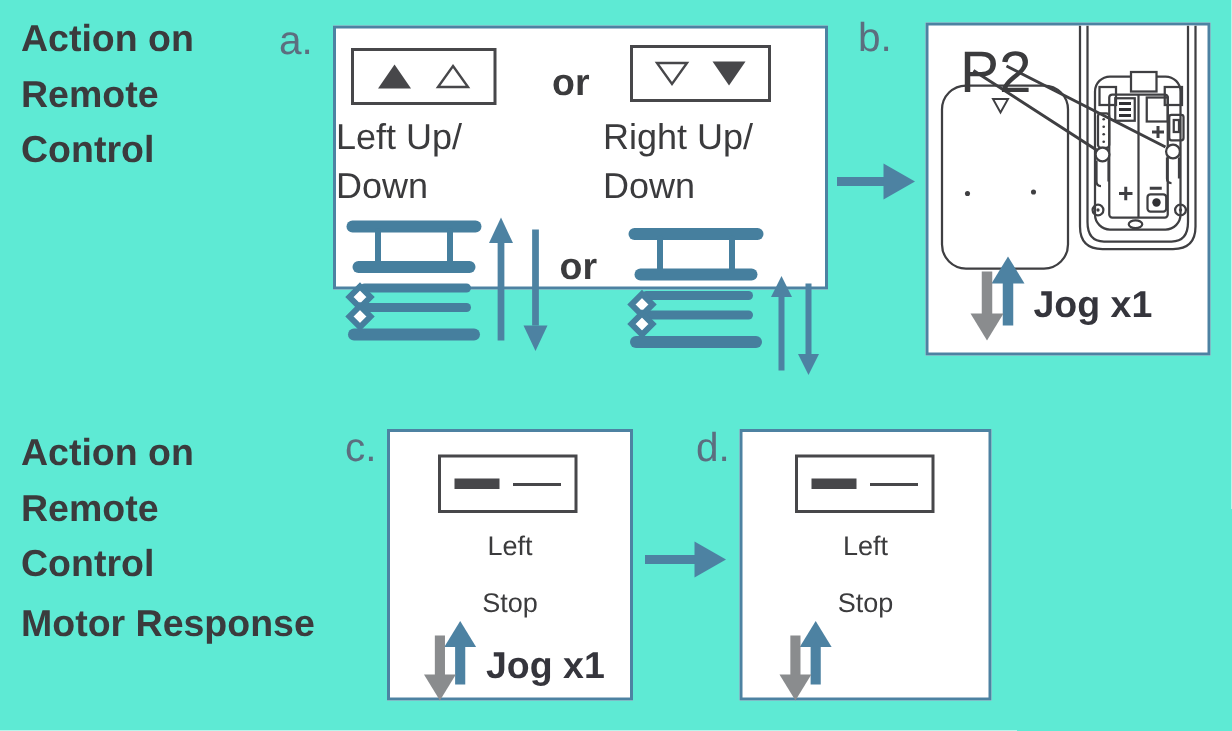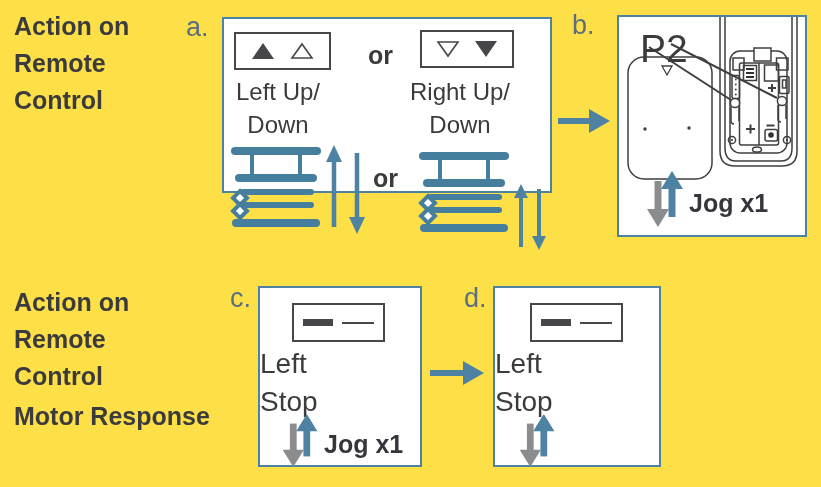--- a/index.html
+++ b/index.html
@@ -1,25 +1,25 @@
 <!DOCTYPE html>
 <html><head>
 <meta charset="utf-8">
 <style>
   html,body{margin:0;padding:0;background:#fff;}
-  .stage{position:relative;width:821px;height:487px;background:#fde047;overflow:hidden;
+  .stage{position:relative;width:821px;height:487px;background:#5eead4;overflow:hidden;
          font-family:"Liberation Sans",sans-serif;color:#3b3b3d;}
   .abs{position:absolute;}
   .h1{position:absolute;font-weight:bold;font-size:25px;line-height:37px;color:#3b3b3d;white-space:pre-line;}
   .plabel{position:absolute;font-size:27px;line-height:30px;color:#5c6e7f;}
   .panel{position:absolute;border:2px solid #4d82a2;background:#fff;box-sizing:border-box;}
   .btn{position:absolute;border:2px solid #47474a;background:#fff;box-sizing:border-box;
        display:flex;align-items:center;justify-content:space-evenly;}
-  .caption{position:absolute;font-size:24px;line-height:33px;color:#3b3b3d;text-align:center;white-space:pre-line;}
-  .caption-lg{position:absolute;font-size:28px;line-height:38px;color:#3b3b3d;text-align:left;white-space:pre-line;}
+  .caption{position:absolute;font-size:24px;line-height:33px;color:#3b3b3d;white-space:pre-line;}
+  .caption-lg{position:absolute;font-size:18px;line-height:38px;color:#3b3b3d;text-align:center;white-space:pre-line;}
   .or{position:absolute;font-weight:bold;font-size:25px;line-height:28px;color:#3b3b3d;}
   .jog{position:absolute;font-weight:bold;font-size:25px;line-height:28px;color:#35353c;}
   .p2{position:absolute;font-size:39px;line-height:32px;color:#3b3b3d;margin-top:19px;}
   .dash-bold{display:block;width:30px;height:7px;background:#47474a;}
   .dash-thin{display:block;width:32px;height:2px;background:#47474a;}
   svg{display:block;}
 </style>
 </head>
 <body>
 
@@ -48,21 +48,21 @@
       <svg width="24" height="18" viewBox="0 0 24 18">
         <polygon points="2,2 22,2 12,16" fill="none" stroke="#47474a" stroke-width="1.6"></polygon>
       </svg>
       <svg width="24" height="18" viewBox="0 0 24 18">
         <polygon points="1,1 23,1 12,17" fill="#47474a"></polygon>
       </svg>
     </div>
 
     <div class="caption" style="left:0px;top:56px;width:108px">Left Up/
 Down</div>
-    <div class="caption" style="left:168px;top:56px;width:136px">Right Up/
+    <div class="caption" style="left:178px;top:56px;width:136px">Right Up/
 Down</div>
 
     <svg class="abs" style="left:4px;top:126px" width="95" height="84" viewBox="0 0 95 84" stroke="#467f9e" fill="none" stroke-linecap="round">
       <line x1="7" y1="6" x2="89" y2="6" stroke-width="8"></line>
       <line x1="24" y1="9" x2="24" y2="30" stroke-width="4"></line>
       <line x1="72" y1="9" x2="72" y2="30" stroke-width="4"></line>
       <line x1="11" y1="33" x2="85" y2="33" stroke-width="8"></line>
       <line x1="15" y1="47" x2="83" y2="47" stroke-width="6"></line>
       <line x1="15" y1="60" x2="83" y2="60" stroke-width="6"></line>
       <line x1="8" y1="78" x2="88" y2="78" stroke-width="8"></line>

